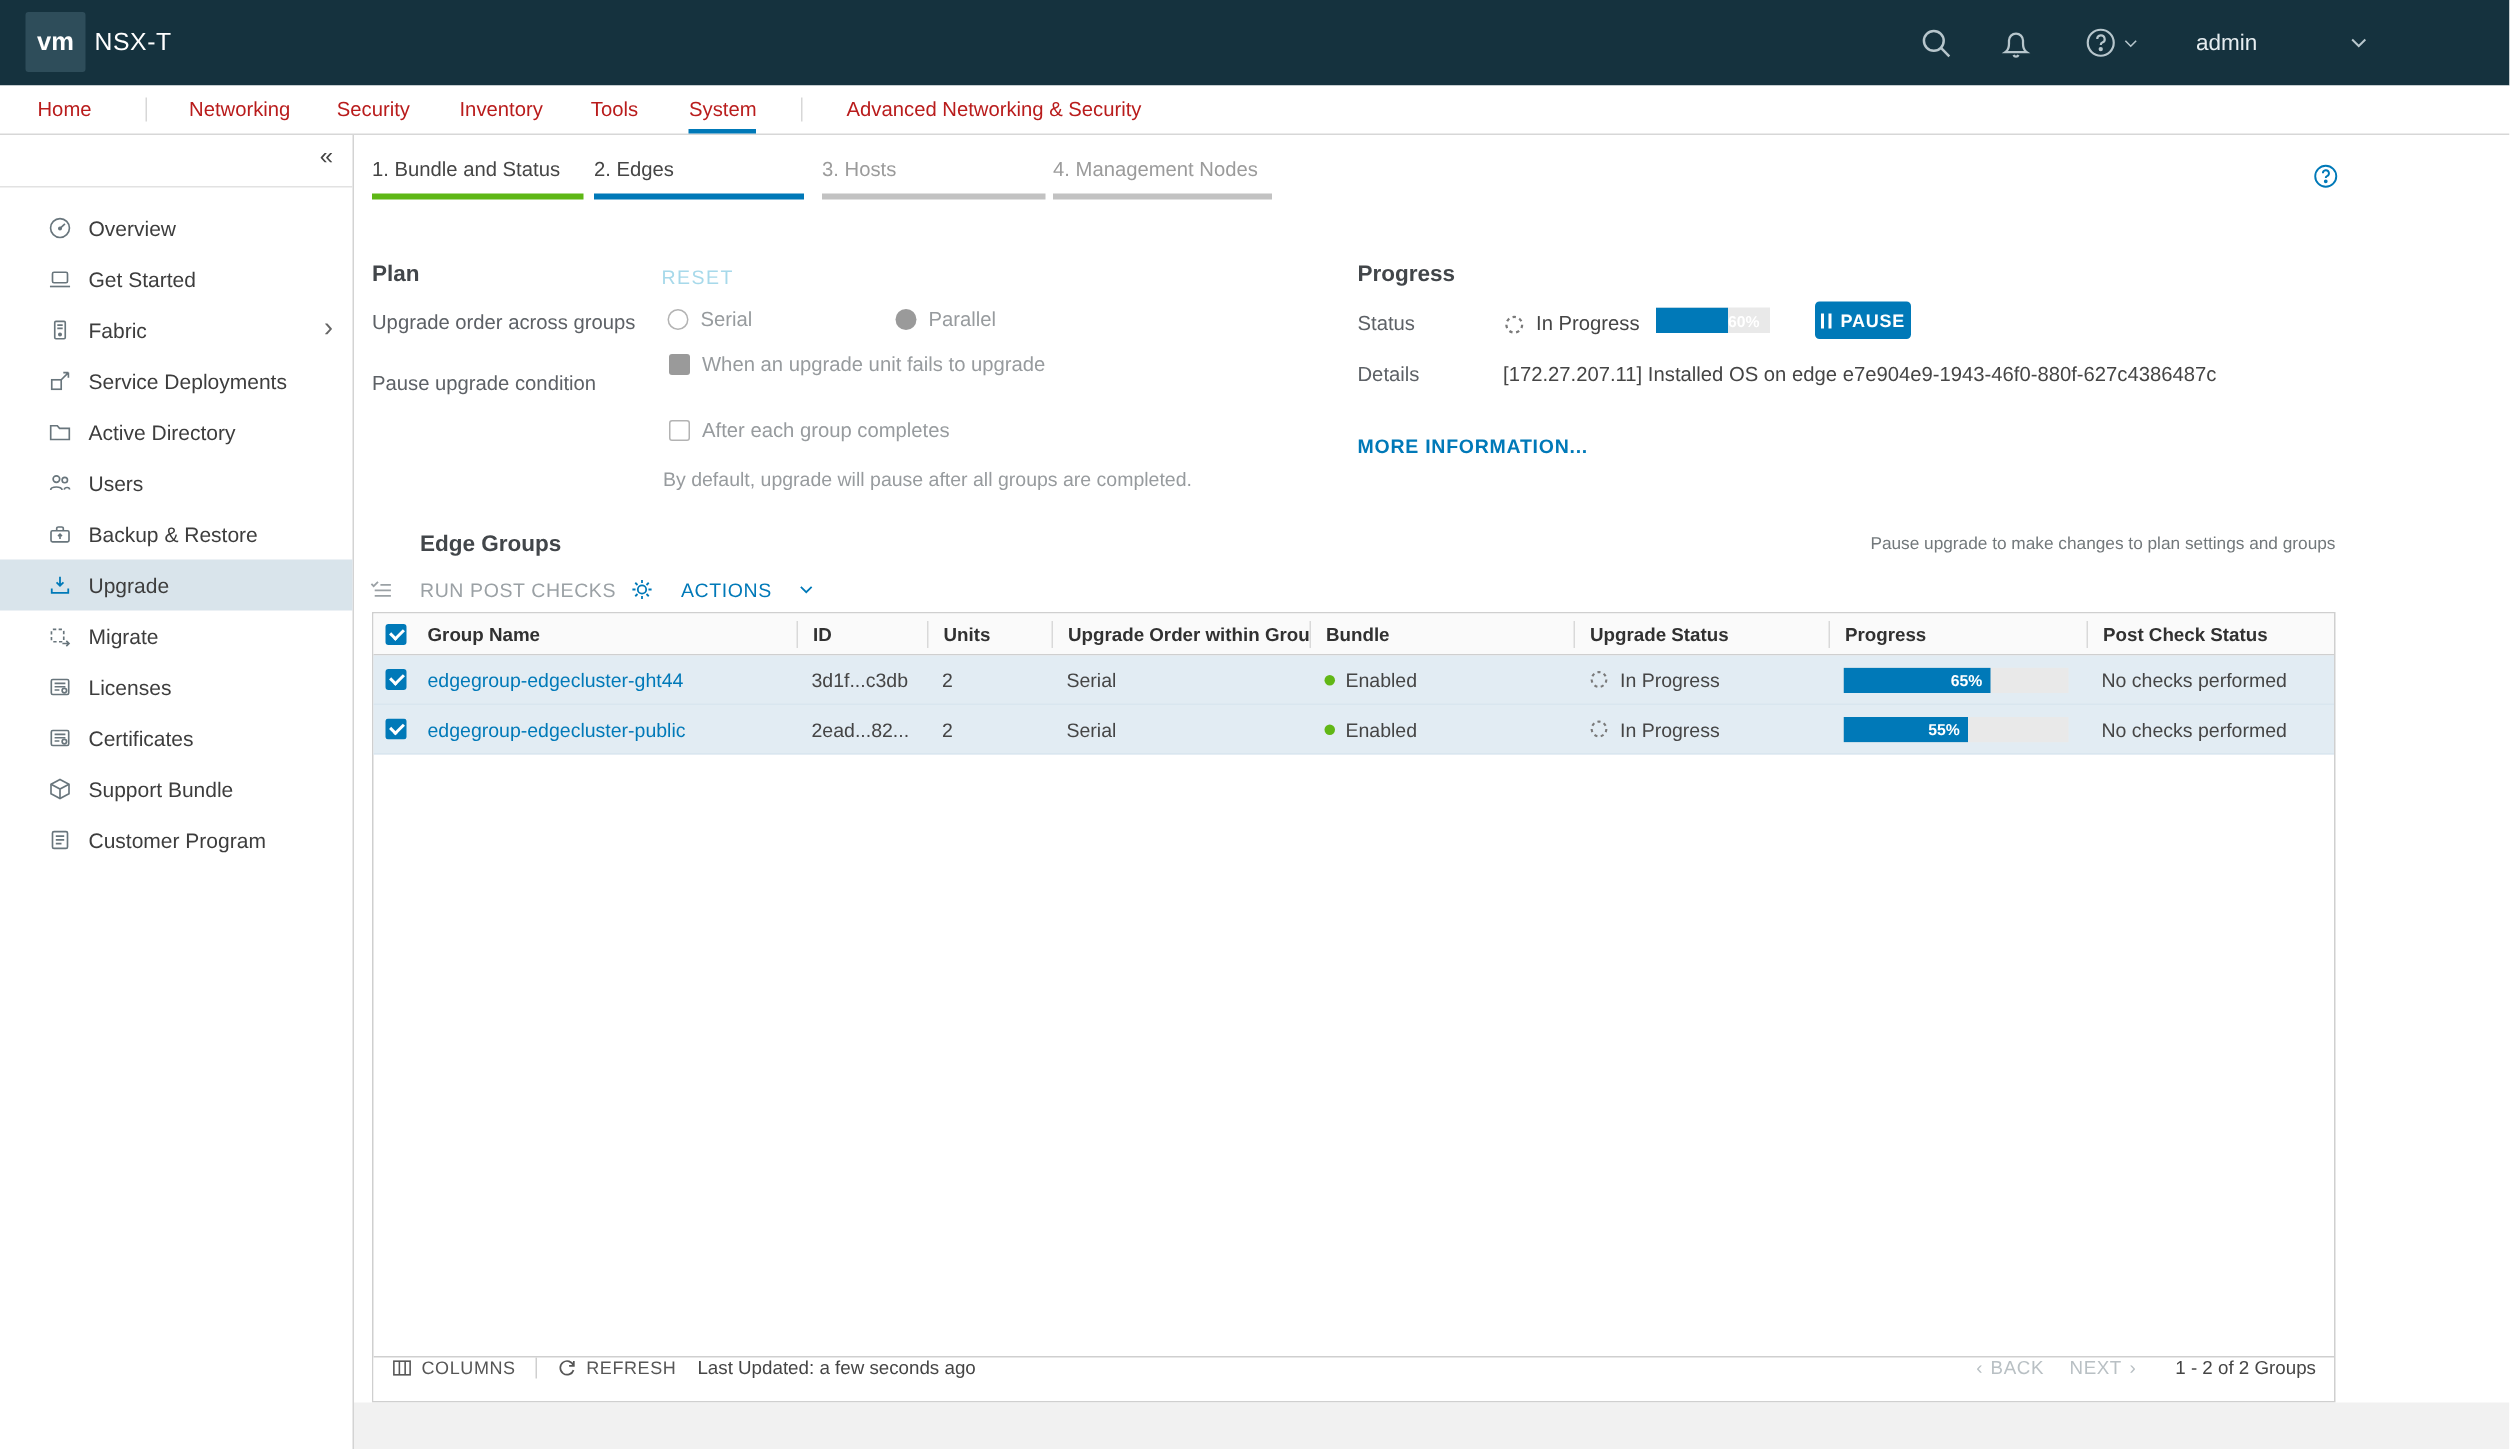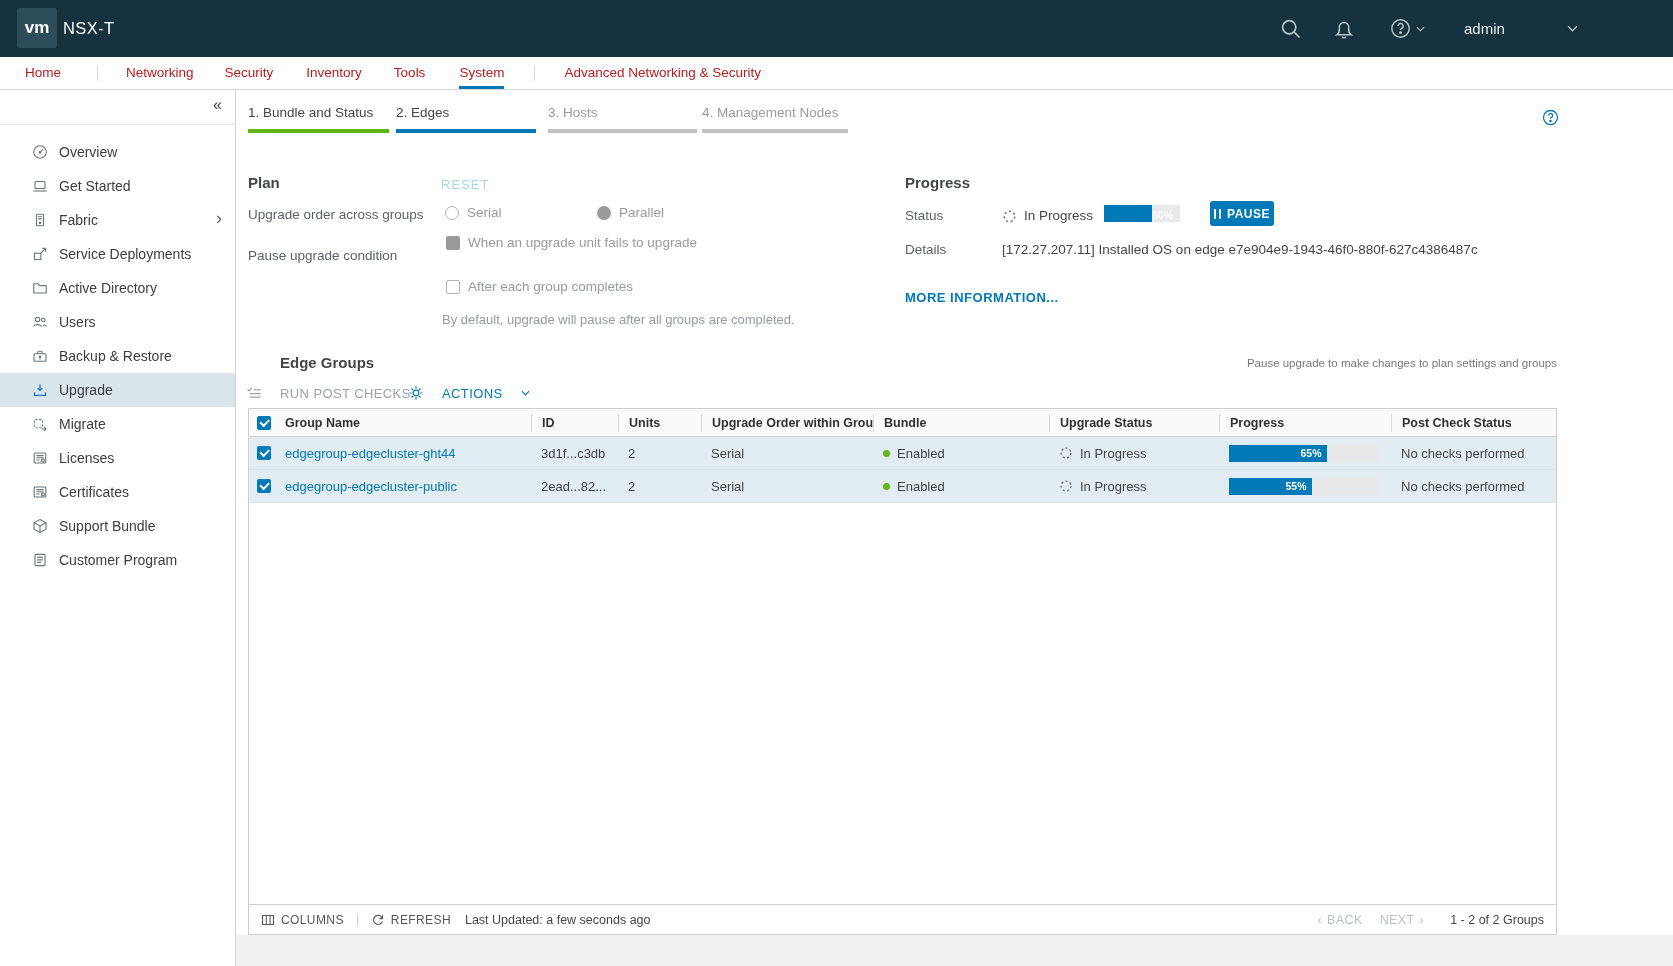--- a/index.html
+++ b/index.html
@@ -84,21 +84,21 @@
   .g-row.selected { background:#e2ecf3; }
   .td { font-size:13px; color:#454545; padding-left:10px; white-space:nowrap; overflow:hidden; display:flex; align-items:center; gap:7px; }
   .c-check { width:26px; padding-left:8px; } .c-name { width:256px; } .c-id { width:87px; } .c-units { width:83px; }
   .c-order { width:172px; } .c-state { width:176px; } .c-ustatus { width:170px; } .c-progress { width:172px; } .c-postcheck { flex:1; }
   .name-link { color:#0079b8; cursor:pointer; }
   .chk { width:14px; height:14px; background:#0079b8; border-radius:2px; position:relative; cursor:pointer; }
   .chk::after { content:""; position:absolute; left:3px; top:3px; width:7px; height:3.5px; border-left:2px solid #fff; border-bottom:2px solid #fff; transform:rotate(-45deg); }
   .dot { width:7px; height:7px; border-radius:50%; background:#61b715; display:inline-block; }
 
   .g-foot { position:absolute; left:0; right:0; bottom:0; height:30px; border-top:1px solid #cfcfcf; background:#fff;
-            display:flex; align-items:center; padding:0 12px; }
+            display:flex; align-items:flex-start; padding:0 12px; }
   .gf-item { display:flex; align-items:center; gap:6px; font-size:12px; letter-spacing:.4px; color:#565656; cursor:pointer; }
   .gf-div { width:1px; height:14px; background:#cfcfcf; margin:0 13px; }
   .gf-updated { font-size:12.5px; color:#454545; letter-spacing:0; margin-left:14px; }
   .gf-right { margin-left:auto; display:flex; align-items:center; }
   .pg-btn { font-size:12.5px; letter-spacing:.4px; color:#b9c0c4; display:flex; align-items:center; gap:5px; cursor:default; }
   .gf-count { font-size:12.5px; color:#454545; margin-left:26px; }
 
   .bottom-strip { position:absolute; left:0; right:0; top:845px; height:31px; background:#f1f1f1; }
   svg { display:block; }
 </style>
@@ -338,21 +338,21 @@
     <div class="sect-title" style="left:12px; top:264px;margin-left:32px;">Edge Groups</div>
     <div class="eg-hint">Pause upgrade to make changes to plan settings and groups</div>
 
     <div class="toolbar-item tb-disabled" style="left:10px;">
       <svg width="16" height="16" viewBox="0 0 16 16" fill="none" stroke="currentColor" stroke-width="1.2">
           <path d="M1.6 4.3 l1.5 1.5 L6 2.9"></path>
           <path d="M7.6 4.9h7 M3.8 8.6h10.8 M3.8 12.2h10.8"></path>
         </svg>
       <span>RUN POST CHECKS</span>
     </div>
-    <div class="toolbar-item tb-actions" style="left:172px;">
+    <div class="toolbar-item tb-actions" style="left:184px;">
       <svg width="16" height="16" viewBox="0 0 16 16" fill="none" stroke="currentColor" stroke-width="1.2">
           <circle cx="8" cy="8" r="2.8"></circle>
           <path d="M8 1.6v2.1 M8 12.3v2.1 M1.6 8h2.1 M12.3 8h2.1 M3.5 3.5l1.5 1.5 M11 11l1.5 1.5 M12.5 3.5 L11 5 M5 11 l-1.5 1.5"></path>
         </svg>
       <span>ACTIONS</span>
       <svg width="9" height="6" viewBox="0 0 10 6" fill="none" stroke="currentColor" stroke-width="1.3">
           <path d="M1 1 L5 5 L9 1"></path>
         </svg>
     </div>
 

